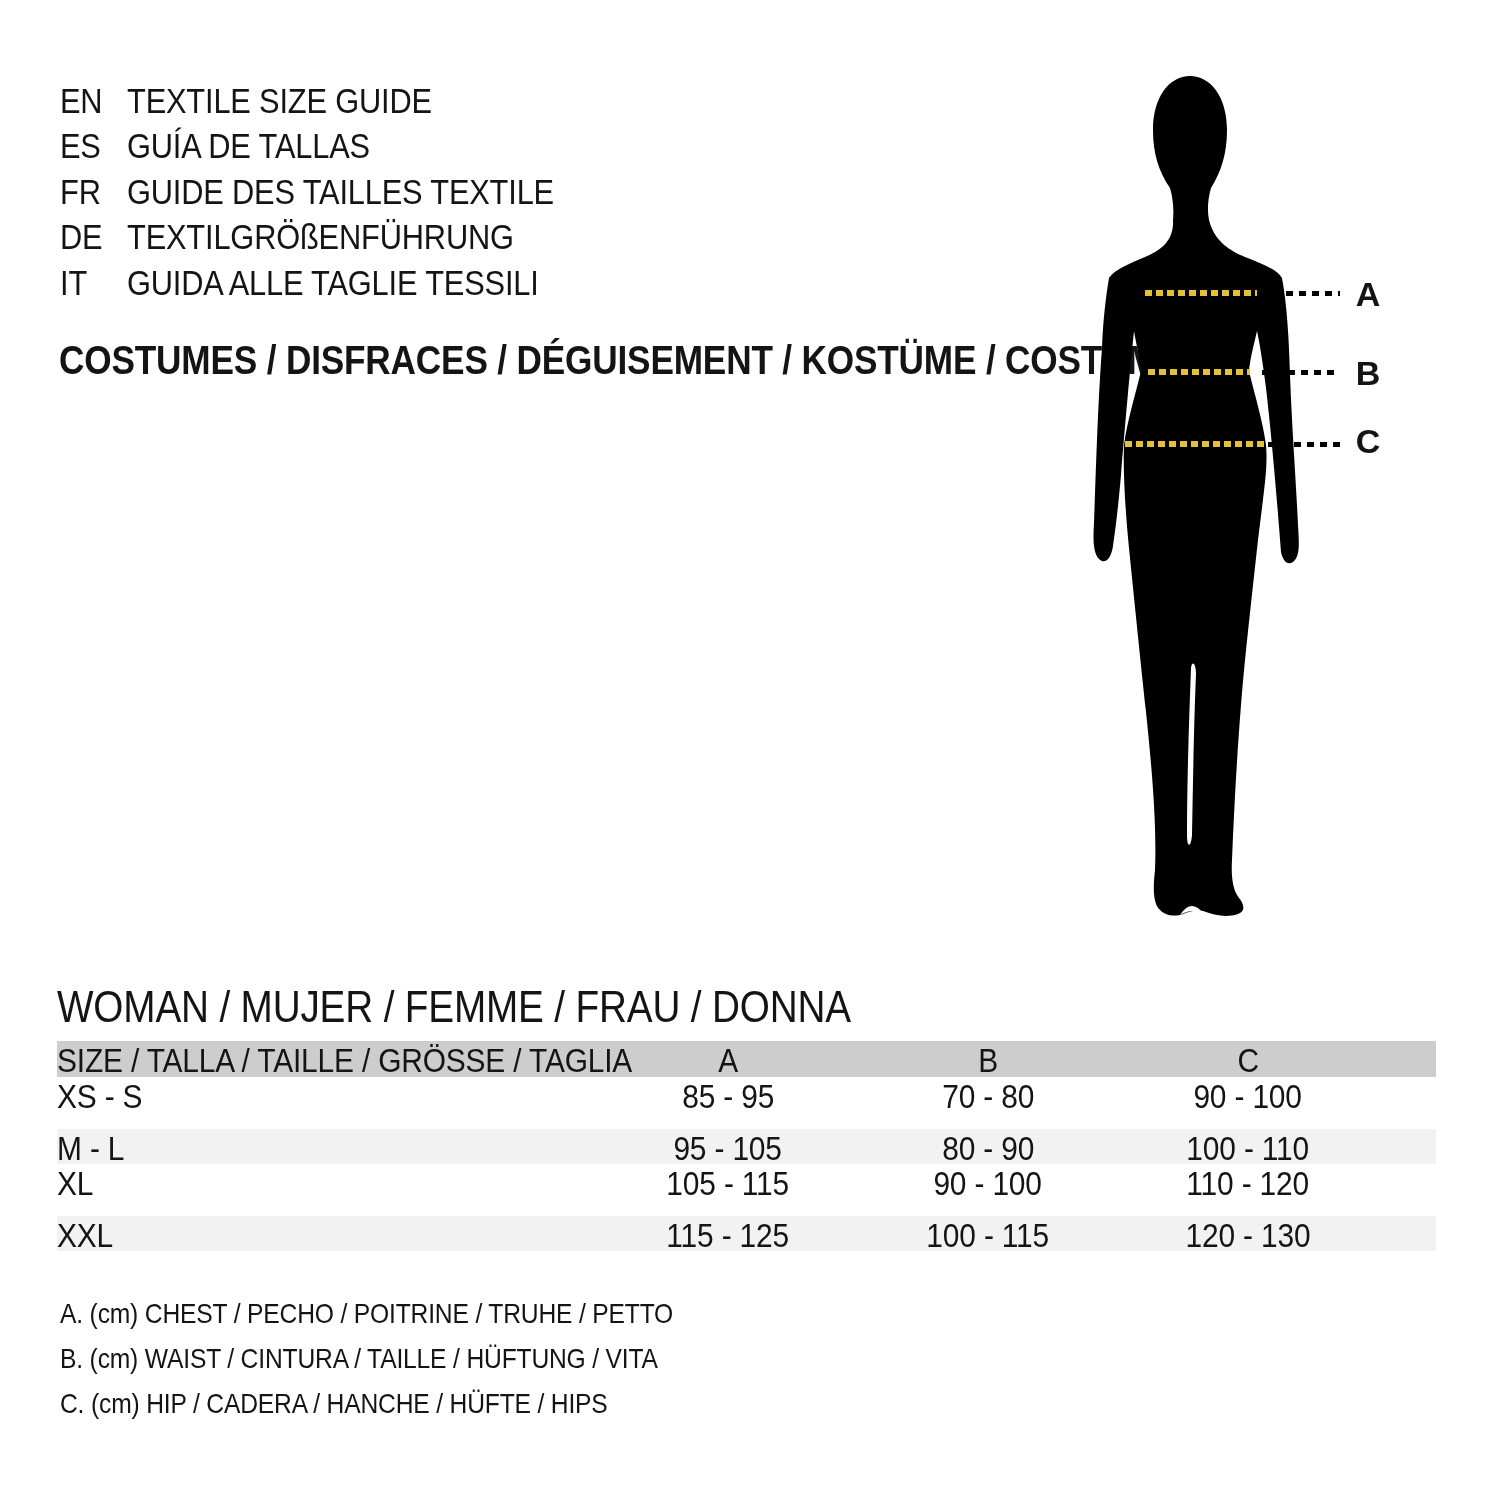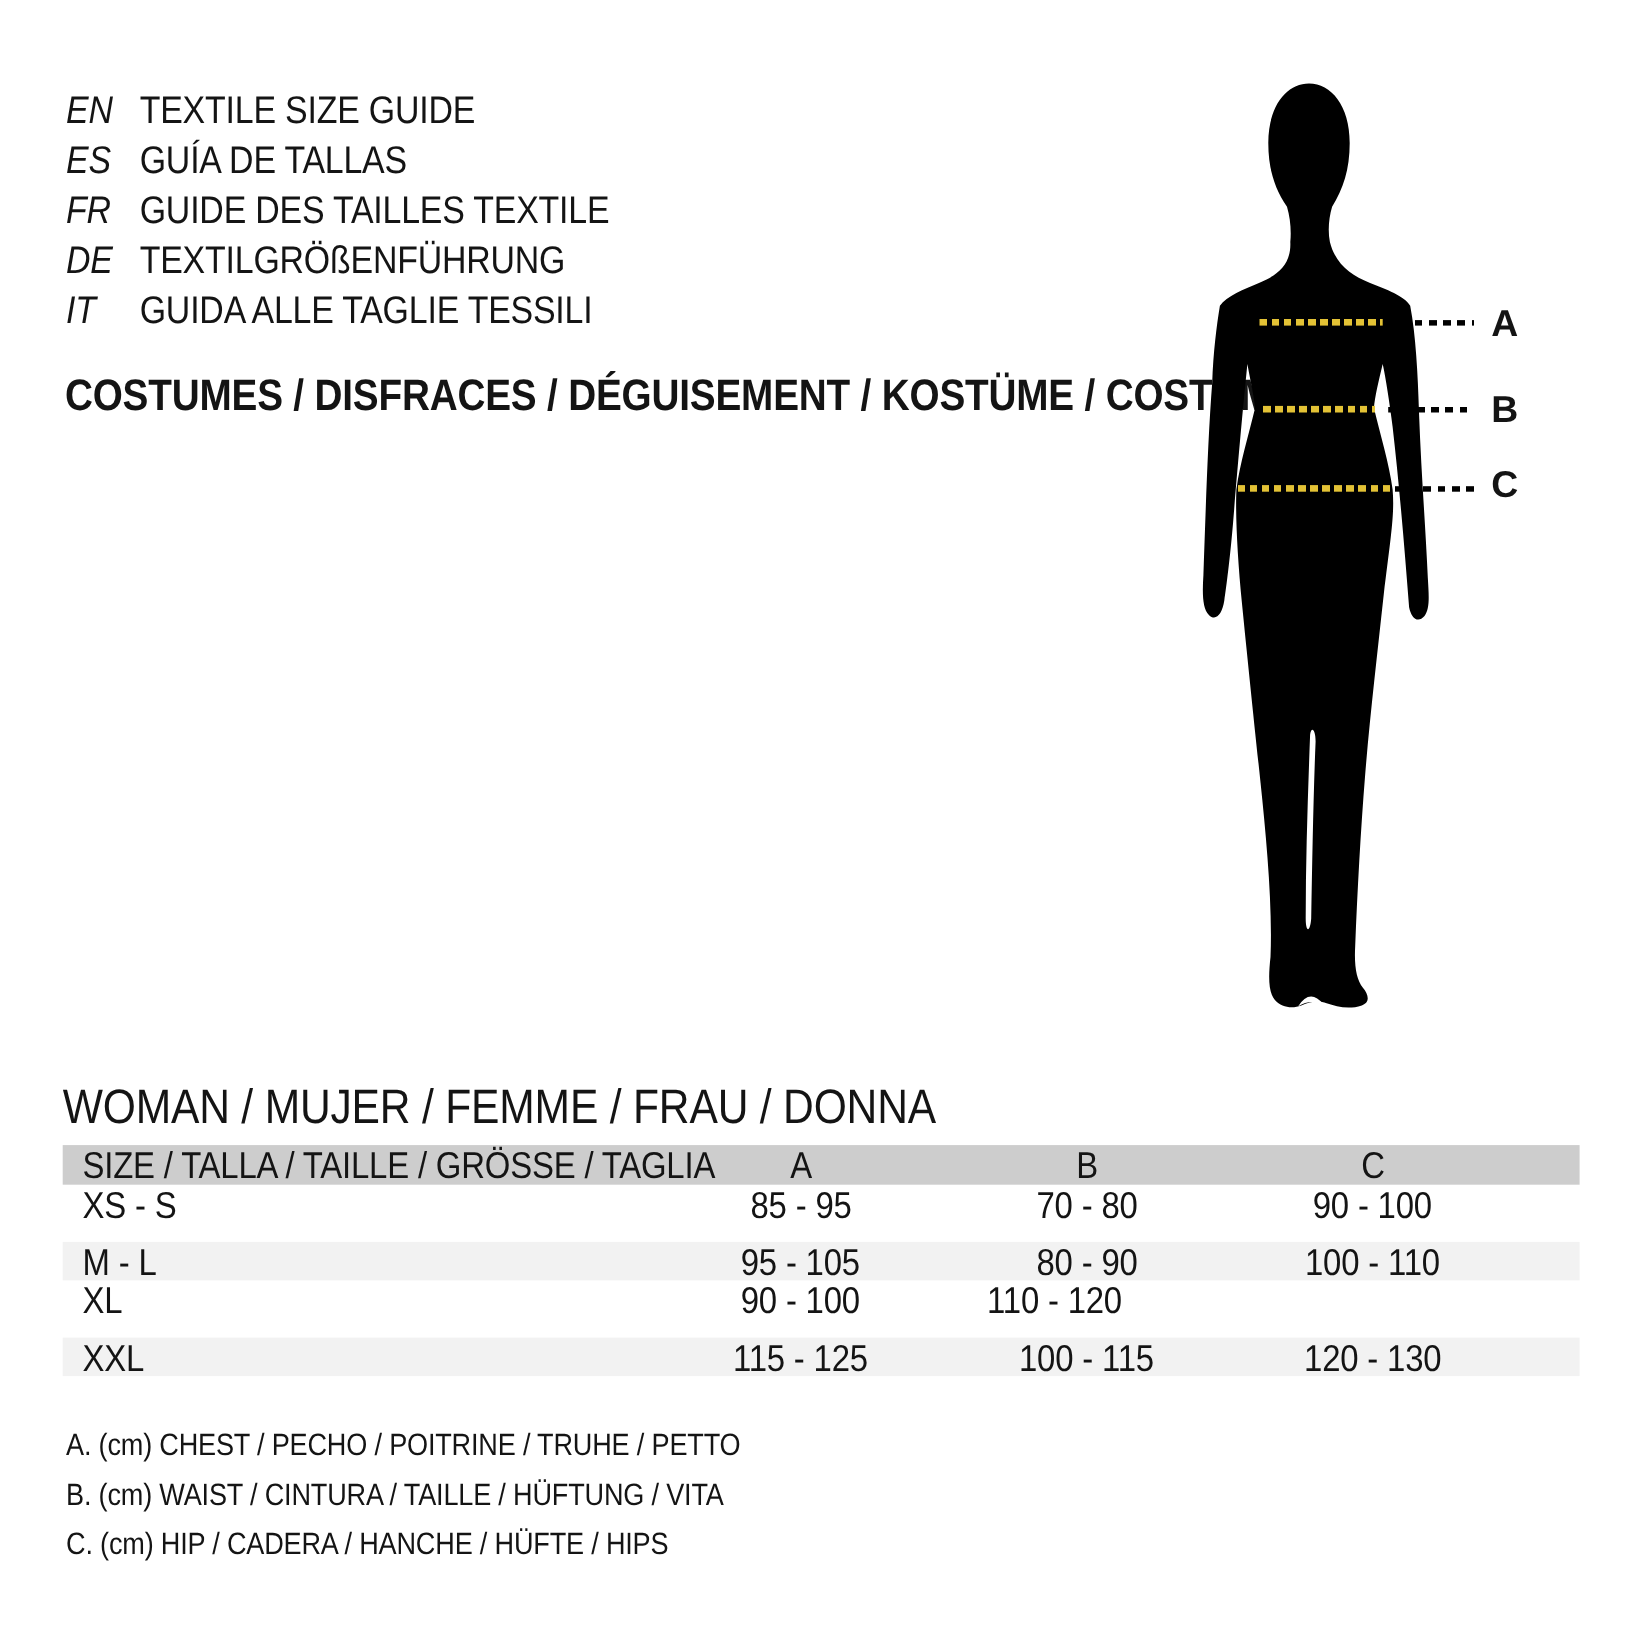--- a/index.html
+++ b/index.html
@@ -36,21 +36,21 @@
     left: 60px;
     top: 78px;
   }
   .lang-row {
     display: flex;
     height: 45.5px;
     align-items: center;
     font-size: 35px;
     font-weight: 500;
   }
-  .lang-code { width: 67px; flex: 0 0 67px; font-style: italic; }
+  .lang-code { width: 67px; flex: 0 0 67px; }
 
   
   .category-title {
     position: absolute;
     left: 59px;
     top: 338px;
     height: 44px;
     line-height: 44px;
     font-size: 40px;
     font-weight: 700;
@@ -114,21 +114,21 @@
     font-size: 34px;
   }
   .t-row {
     display: grid;
     grid-template-columns: 541px 260px 260px 318px;
     align-items: center;
     height: 35px;
   }
   .t-row.t-header { height: 36px; background: #cdcdcd; font-weight: 500; }
   .t-row.t-alt { background: #f2f2f2; margin-top: 17px; }
-  .t-cell-size { text-align: left; padding-left: 18px; overflow: visible; }
+  .t-cell-size { text-align: left; padding-left: 0; overflow: visible; }
   .t-cell { text-align: center; }
   .t-cell-last { text-align: center; padding-right: 58px; }
 
   
   .legend {
     position: absolute;
     left: 60px;
     top: 1291px;
   }
   .legend-row {
@@ -259,20 +259,21 @@
       <div class="t-cell-last"><span class="cond-c">90 - 100</span></div>
     </div>
     <div class="t-row t-alt">
       <div class="t-cell-size"><span class="cond">M - L</span></div>
       <div class="t-cell"><span class="cond-c">95 - 105</span></div>
       <div class="t-cell"><span class="cond-c">80 - 90</span></div>
       <div class="t-cell-last"><span class="cond-c">100 - 110</span></div>
     </div>
     <div class="t-row">
       <div class="t-cell-size"><span class="cond">XL</span></div>
+      <div class="t-cell"><span class="cond-c">105 - 115</span></div>
       <div class="t-cell"><span class="cond-c">90 - 100</span></div>
       <div class="t-cell-last"><span class="cond-c">110 - 120</span></div>
     </div>
     <div class="t-row t-alt">
       <div class="t-cell-size"><span class="cond">XXL</span></div>
       <div class="t-cell"><span class="cond-c">115 - 125</span></div>
       <div class="t-cell"><span class="cond-c">100 - 115</span></div>
       <div class="t-cell-last"><span class="cond-c">120 - 130</span></div>
     </div>
   </div>

